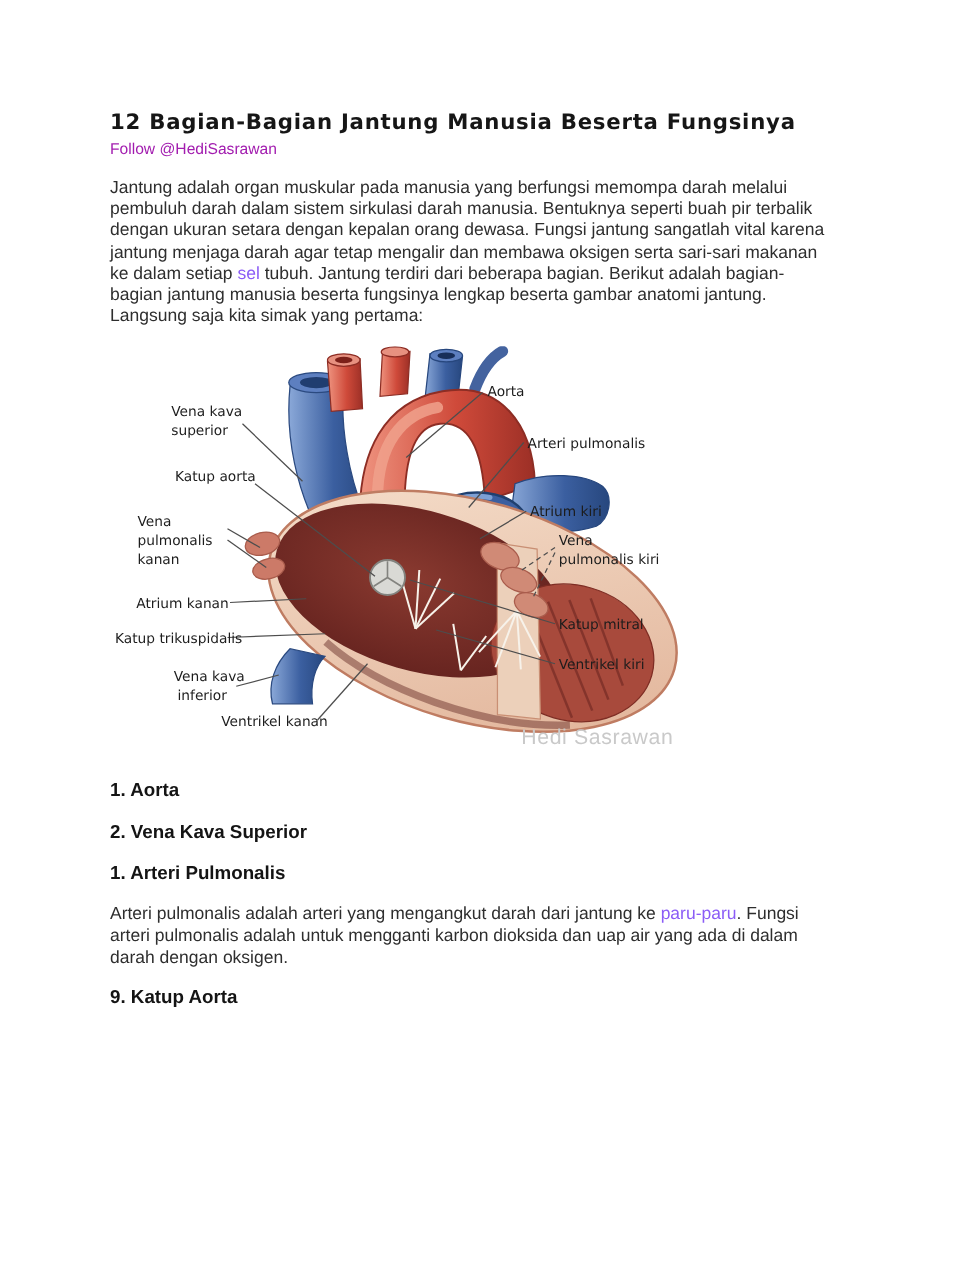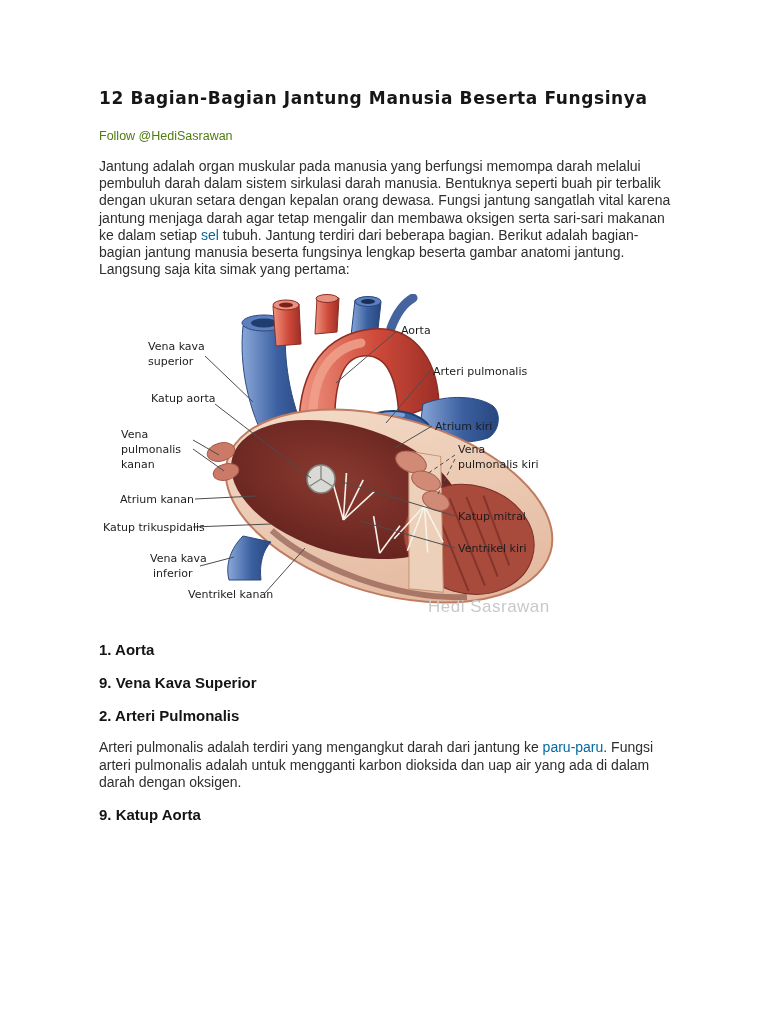--- a/index.html
+++ b/index.html
@@ -1,28 +1,28 @@
 <!DOCTYPE html>
 <html><head>
 <meta charset="utf-8">
 <style>
   html,body{margin:0;padding:0;}
   body{
     width:768px;height:1024px;background:#ffffff;position:relative;
     font-family:"Liberation Sans",sans-serif;color:#2d2d2d;overflow:hidden;
   }
-  .content{position:absolute;left:99px;top:88px;width:580px;}
+  .content{position:absolute;left:88px;top:88px;width:580px;}
   .title{
     font-family:"DejaVu Sans",sans-serif;font-size:17px;font-weight:bold;
     letter-spacing:0.6px;color:#161616;margin:0;line-height:21px;
   }
-  .follow{display:block;font-size:12.5px;color:#4d7c0f;text-decoration:none;
-    margin-top:20px;line-height:15px;}
+  .follow{display:block;font-size:12.5px;color:#a21caf;text-decoration:none;
+    margin-top:3px;line-height:15px;}
   p.body{font-size:14px;line-height:17.2px;margin:14px 0 0;color:#2e2e2e;}
-  a.inline{color:#0369a1;text-decoration:none;cursor:pointer;}
+  a.inline{color:#8b5cf6;text-decoration:none;cursor:pointer;}
   .figure{position:relative;height:332px;margin-top:16px;}
   .figure svg{position:absolute;left:-6px;top:0;}
   .fig-label{font-family:"DejaVu Sans",sans-serif;font-size:11px;fill:#1c1c1c;}
   .leader{stroke:#4d4d4d;stroke-width:1;fill:none;}
   .leader.dashed{stroke-dasharray:4 3;}
   .watermark{font-family:"Liberation Sans",sans-serif;font-size:17px;
     fill:#c9c9c9;letter-spacing:0.5px;}
   h2.section{font-size:15px;font-weight:bold;color:#141414;margin:15px 0 0;
     line-height:18px;font-family:"Liberation Sans",sans-serif;}
   h2.first{}
@@ -164,20 +164,20 @@
       <text class="fig-label" x="365" y="159">Vena</text>
       <text class="fig-label" x="365" y="174">pulmonalis kiri</text>
       <text class="fig-label" x="365" y="226">Katup mitral</text>
       <text class="fig-label" x="365" y="258">Ventrikel kiri</text>
       <text class="watermark" x="335" y="318">Hedi Sasrawan</text>
     </svg>
   </div>
 
   <h2 class="section first">1. Aorta</h2>
 
-  <h2 class="section">9. Vena Kava Superior</h2>
+  <h2 class="section">2. Vena Kava Superior</h2>
 
-  <h2 class="section">2. Arteri Pulmonalis</h2>
-  <p class="body"><span>Arteri pulmonalis adalah terdiri yang mengangkut darah dari jantung ke </span><a class="inline" href="#">paru-paru</a><span>. Fungsi arteri pulmonalis adalah untuk mengganti karbon dioksida dan uap air yang ada di dalam darah dengan oksigen.</span></p>
+  <h2 class="section">1. Arteri Pulmonalis</h2>
+  <p class="body"><span>Arteri pulmonalis adalah arteri yang mengangkut darah dari jantung ke </span><a class="inline" href="#">paru-paru</a><span>. Fungsi arteri pulmonalis adalah untuk mengganti karbon dioksida dan uap air yang ada di dalam darah dengan oksigen.</span></p>
 
   <h2 class="section">9. Katup Aorta</h2>
 
 </div>
 
 </body></html>

